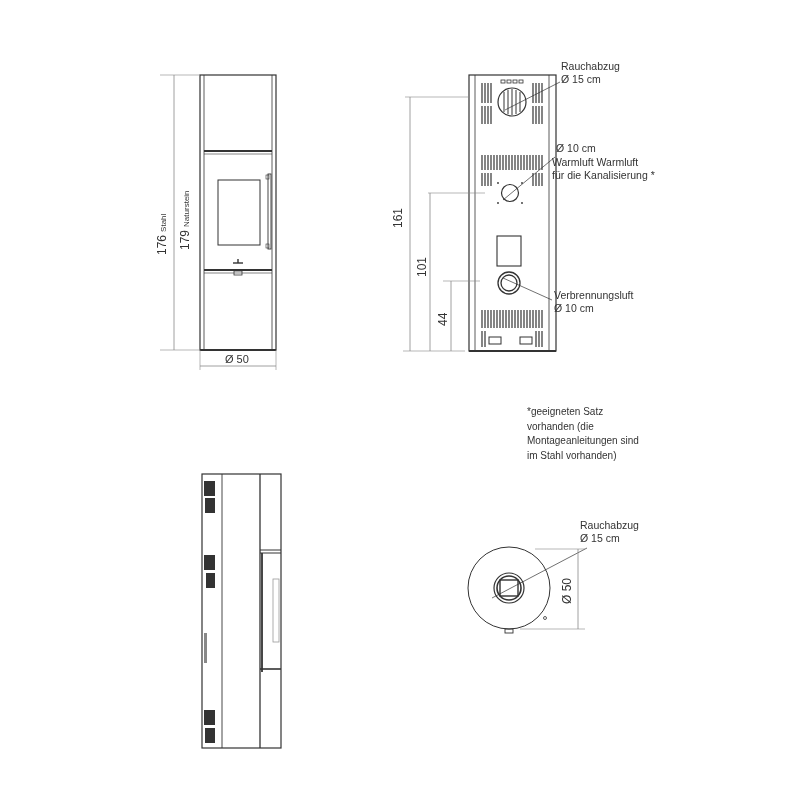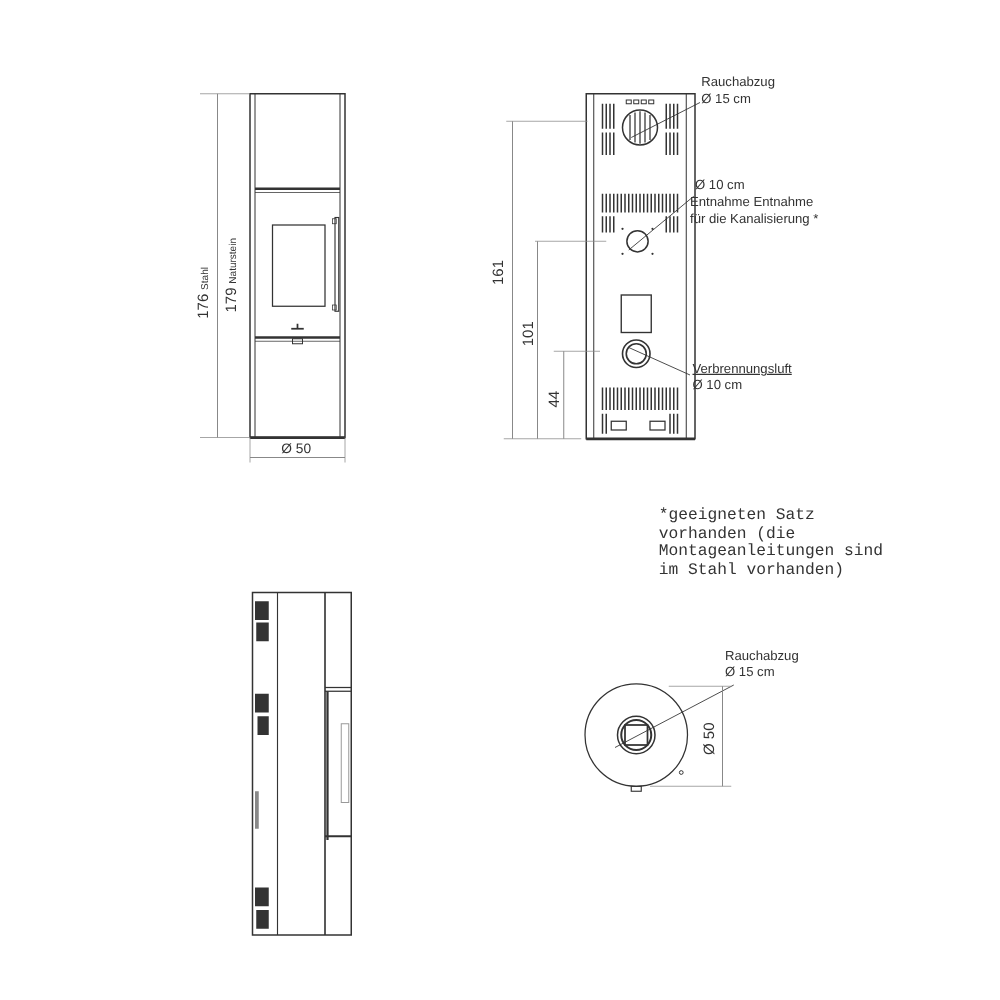--- a/index.html
+++ b/index.html
@@ -1,19 +1,19 @@
 <!DOCTYPE html>
 <html><head>
 <meta charset="utf-8">
 <style>
   html,body{margin:0;padding:0;background:#fff;}
   body{width:800px;height:800px;position:relative;overflow:hidden;font-family:"Liberation Sans",sans-serif;color:#333;}
   svg{position:absolute;left:0;top:0;}
   .lbl{position:absolute;font-size:10.5px;line-height:14px;color:#333;white-space:nowrap;text-align:center;}
-  .note{position:absolute;font-size:13px;line-height:14.5px;color:#333;font-family:Liberation Mono, monospace;}
+  .note{position:absolute;font-size:10px;line-height:14.5px;color:#333;}
   .vtxt{position:absolute;font-size:11px;color:#333;transform-origin:left top;transform:rotate(-90deg);white-space:nowrap;}
 </style>
 </head>
 <body>
 
 <svg width="800" height="800" viewBox="0 0 800 800">
 
   <g stroke="#333" fill="none">
     <rect x="200" y="75" width="76" height="275" stroke-width="1.2"></rect>
     <line x1="204" y1="75" x2="204" y2="350" stroke-width="0.8"></line>
@@ -209,23 +209,23 @@
   </g>
 </svg>
 
 <div class="vtxt" style="left:155px;top:255px;"><span style="font-size:12px">176</span> <span style="font-size:8px">Stahl</span></div>
 <div class="vtxt" style="left:178px;top:250px;"><span style="font-size:12px">179</span> <span style="font-size:8px">Naturstein</span></div>
 <div class="lbl" style="left:225px;top:352px;font-size:11px;">Ø 50</div>
 
 <div class="lbl" style="left:561px;top:59px;">Rauchabzug</div>
 <div class="lbl" style="left:561px;top:72px;">Ø 15 cm</div>
 <div class="lbl" style="left:556px;top:141px;">Ø 10 cm</div>
-<div class="lbl" style="left:552px;top:155px;">Entnahme Entnahme</div>
+<div class="lbl" style="left:552px;top:155px;">Warmluft Warmluft</div>
 <div class="lbl" style="left:552px;top:168px;">für die Kanalisierung *</div>
-<div class="lbl" style="left:554px;top:288px;text-decoration:underline;">Verbrennungsluft</div>
+<div class="lbl" style="left:554px;top:288px;">Verbrennungsluft</div>
 <div class="lbl" style="left:554px;top:301px;">Ø 10 cm</div>
 <div class="vtxt" style="left:391px;top:228px;font-size:12px;">161</div>
 <div class="vtxt" style="left:415px;top:277px;font-size:12px;">101</div>
 <div class="vtxt" style="left:436px;top:326px;font-size:12px;">44</div>
 
 <div class="note" style="left:527px;top:405px;">
   <div>*geeigneten Satz</div>
   <div>vorhanden (die</div>
   <div>Montageanleitungen sind</div>
   <div>im Stahl vorhanden)</div>

